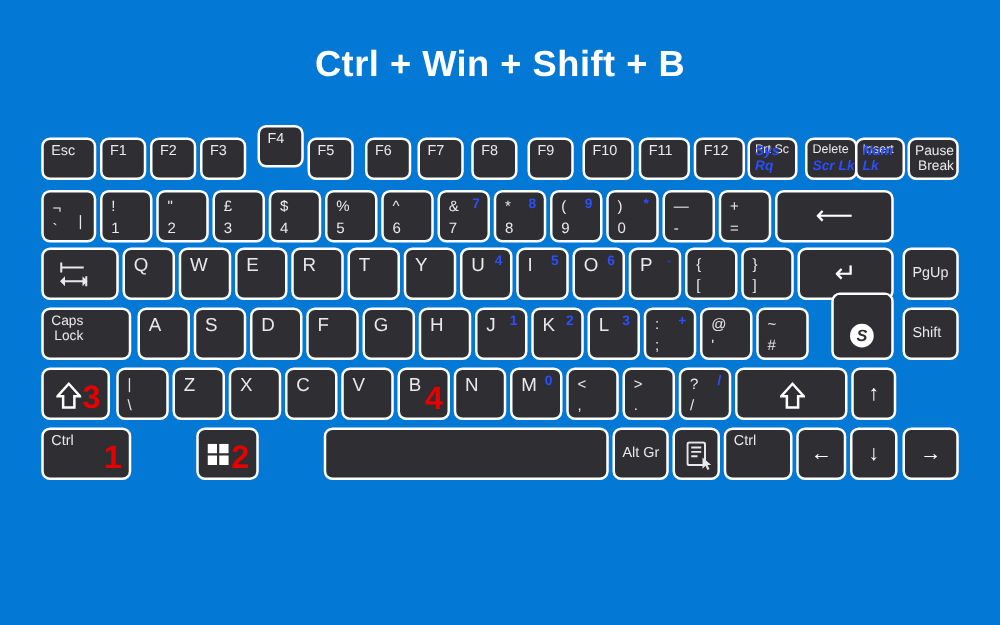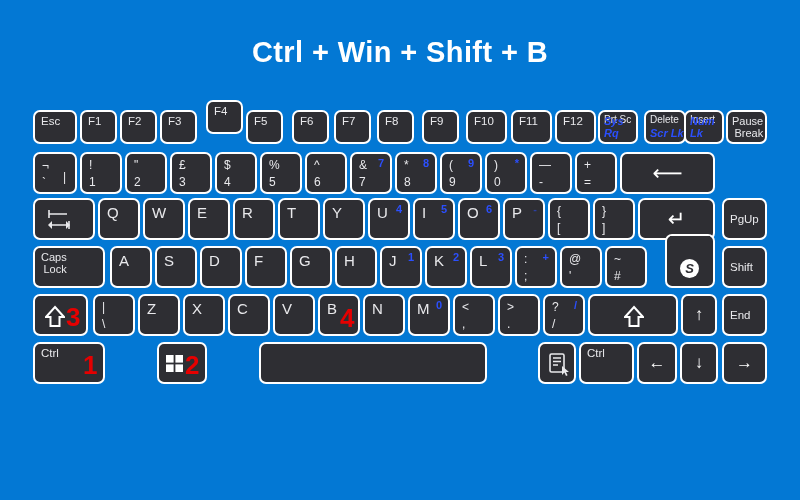--- a/index.html
+++ b/index.html
@@ -419,40 +419,40 @@
     <div class="key" style="left:588px;top:294px;width:90px;height:42px;">
       <span style="position:absolute;left:34px;top:9px;">
         <svg width="20" height="24" viewBox="0 0 20 24">
             <path d="M10 2 L19 12 H14.5 V21 H5.5 V12 H1 Z" fill="none" stroke="#ffffff" stroke-width="2"></path>
           </svg>
         </span>
       </div>
     <div class="key" style="left:681px;top:294px;width:36px;height:42px;">
       <span class="glyph">↑</span>
       </div>
-    <div class="key" style="left:722px;top:294px;width:45px;height:42px;">
-      <span class="lbl" style="top:50%;transform:translateY(-50%);">End</span>
-      </div>
 
     <div class="key" style="left:33px;top:342px;width:72px;height:42px;">
       <span class="lbl">Ctrl</span>
       <span class="step" style="left:48px;top:8px;">1</span>
       </div>
     <div class="key" style="left:157px;top:342px;width:50px;height:42px;">
       <span style="position:absolute;left:7px;top:11px;">
         <svg width="17" height="17" viewBox="0 0 17 17">
           <rect x="0" y="0" width="7.6" height="7.6" fill="#ffffff"></rect>
           <rect x="9.4" y="0" width="7.6" height="7.6" fill="#ffffff"></rect>
           <rect x="0" y="9.4" width="7.6" height="7.6" fill="#ffffff"></rect>
           <rect x="9.4" y="9.4" width="7.6" height="7.6" fill="#ffffff"></rect>
         </svg>
         </span>
       <span class="step" style="left:26px;top:8px;">2</span>
       </div>
     <div class="key" style="left:259px;top:342px;width:228px;height:42px;"></div>
+    <div class="key" style="left:490px;top:342px;width:45px;height:42px;">
+      <span class="lbl" style="top:50%;transform:translateY(-50%);">Alt Gr</span>
+      </div>
     <div class="key" style="left:538px;top:342px;width:38px;height:42px;">
       <span style="position:absolute;left:9px;top:9px;">
         <svg width="21" height="24" viewBox="0 0 21 24">
           <rect x="1" y="1" width="14" height="18" rx="1.5" fill="none" stroke="#e9e9ec" stroke-width="1.6"></rect>
           <path d="M4 5 H12 M4 8.5 H12 M4 12 H9" stroke="#e9e9ec" stroke-width="1.5"></path>
           <path d="M13 13 L13 22 L15.4 19.6 L17 23 L18.6 22.2 L17 19 L20 19 Z" fill="#e9e9ec"></path>
         </svg>
         </span>
       </div>
     <div class="key" style="left:579px;top:342px;width:55px;height:42px;">

